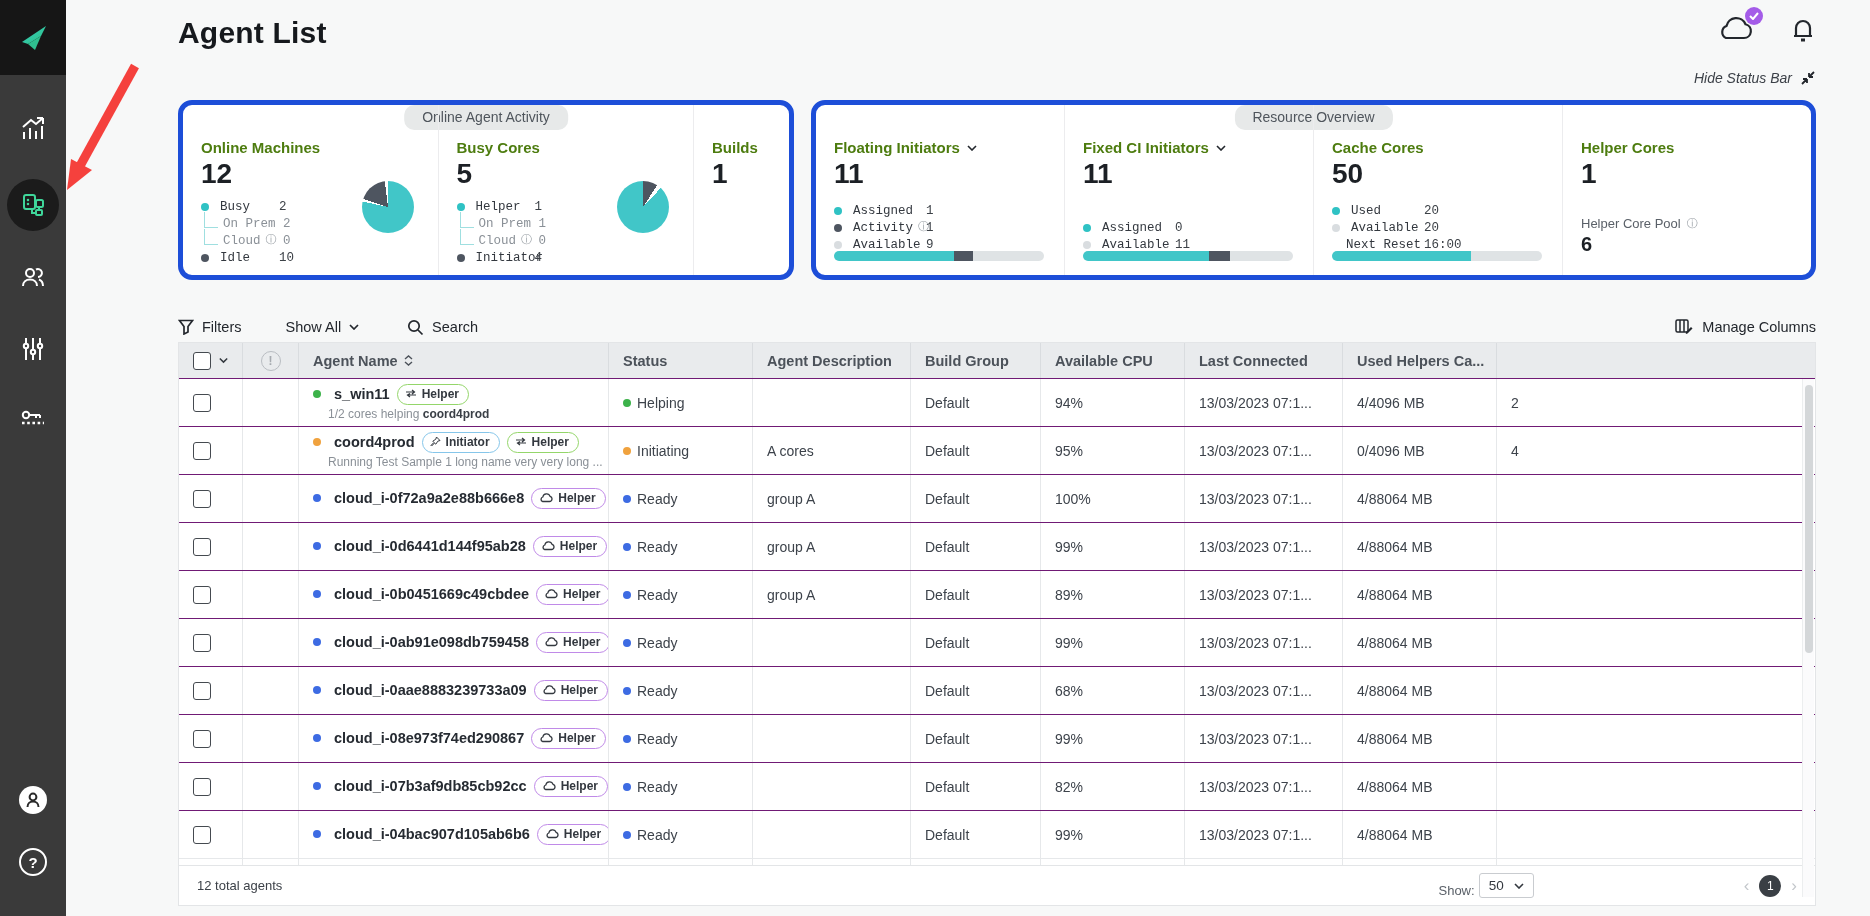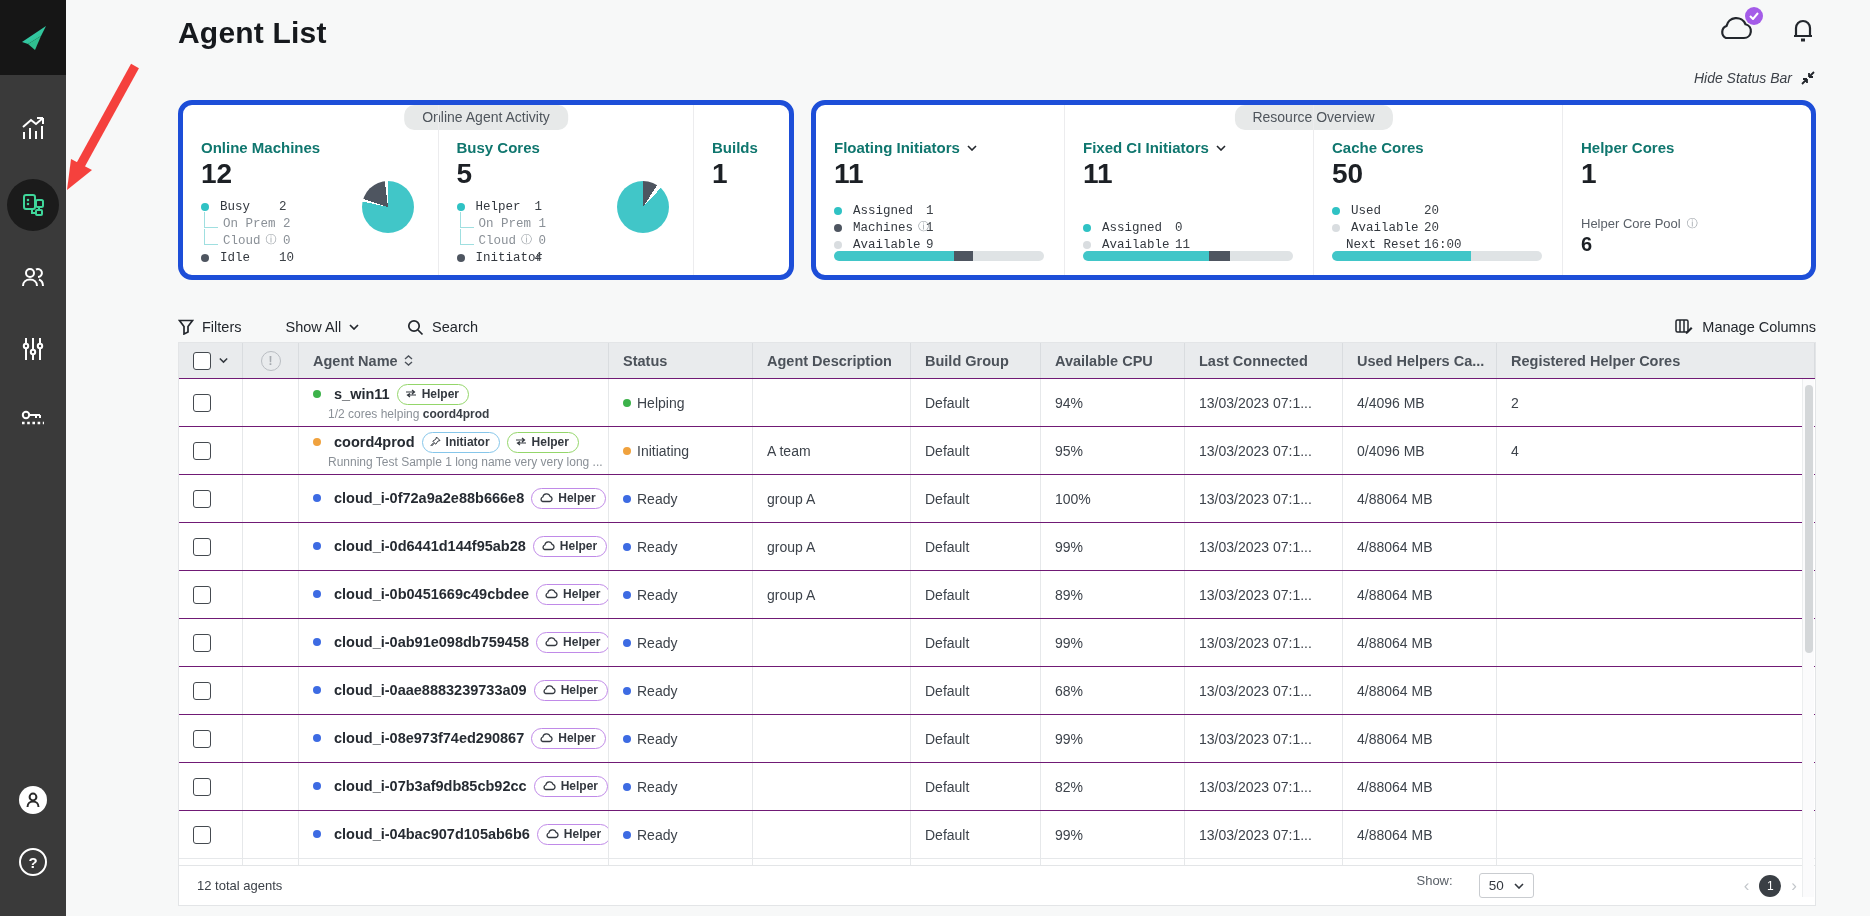--- a/index.html
+++ b/index.html
@@ -29,21 +29,21 @@
 
   
   .panels { display:flex; gap:17px; height:180px; }
   .panel { position:relative; background:#fff; border:5px solid #1d4ed8; border-radius:14px; display:flex; }
   .panel-activity { width:616px; }
   .panel-resource { flex:1; }
   .panel-tab { position:absolute; top:0; left:50%; transform:translateX(-50%); background:#e7e9e9; color:#4f555c; font-size:14px; padding:4px 18px 5px; border-radius:0 0 10px 10px; border-radius:10px; white-space:nowrap; }
   .card { flex:1; padding:34px 20px 14px 18px; position:relative; }
   .card + .card { border-left:1px solid #ececee; }
   .card-title-row { display:flex; align-items:center; gap:7px; }
-  .card-title { font-size:15px; font-weight:700; color:#0f766e; }
+  .card-title { font-size:15px; font-weight:700; color:#4d7c0f; }
   .card-value { font-size:28px; font-weight:700; color:#1c2025; margin-top:2px; line-height:1.15; }
   .legend { margin-top:8px; font-size:12.5px; color:#23272d;font-family:Liberation Mono, monospace; }
   .legend-row { display:flex; align-items:center; height:17px; position:relative; }
   .legend-label { width:78px; display:flex; align-items:center; gap:5px; color:#33383f; }
   .legend-row.sub .legend-label { color:#8a9097; }
   .legend-val { color:#3c4147; }
   .legend-row.sub .legend-val { color:#8a9097; }
   .dot { width:8px; height:8px; border-radius:50%; flex:0 0 auto; margin-right:6px; }
   .dot-teal { background:#2fc2c4; }
   .dot-dark { background:#4e5560; }
@@ -101,21 +101,21 @@
   .checkbox { width:18px; height:18px; border:1.6px solid #454a50; border-radius:3px; background:#fff; flex:0 0 auto; cursor:pointer; }
   .alert-circ { width:20px; height:20px; border:1.5px solid #b9bdc2; border-radius:50%; color:#a7abb0; font-size:12px; font-weight:700; display:flex; align-items:center; justify-content:center; }
   .sort-icon { display:flex; flex-direction:column; gap:1px; margin-left:6px; }
   .partial-row { height:7px; border-top:1px solid #e6e8ea; overflow:hidden; }
   .partial-row .tcell { height:7px; }
   .vscroll { position:absolute; right:1px; top:37px; width:12px; height:518px; background:#fbfbfc; border-left:1px solid #eceeef; }
   .vscroll-thumb { position:absolute; left:2px; top:6px; width:8px; height:268px; background:#d4d7d9; border-radius:4px; }
 
   
   .tfooter { display:flex; align-items:center; height:40px; background:#fff; border-top:1px solid #e3e5e7; padding:0 18px; font-size:13px; color:#3c4148; }
-  .show-group { margin-left:auto; display:flex; align-items:flex-start; gap:26px; color:#5a6068; }
+  .show-group { margin-left:auto; display:flex; align-items:flex-end; gap:4px; color:#5a6068; }
   .page-select { display:flex; align-items:center; gap:10px; border:1px solid #c9ccd0; border-radius:3px; padding:4px 9px; font-size:13.5px; color:#33383f; cursor:pointer; background:#fff; }
   .pagination { display:flex; align-items:center; gap:10px; margin-left:210px; }
   .pg-chev { color:#c3c7cb; font-size:17px; cursor:pointer; line-height:1; }
   .pg-num { width:22px; height:22px; border-radius:50%; background:#3a3f45; color:#fff; font-size:12px; display:flex; align-items:center; justify-content:center; cursor:pointer; }
 </style>
 </head>
 <body>
 
 <div class="sidebar">
   <div class="logo-block">
@@ -321,21 +321,21 @@
           <div class="legend-row">
               <span class="legend-label" style="width:92px">
                 <span class="dot dot-teal"></span>
                 <span>Assigned</span>
               </span>
               <span class="legend-val">1</span>
             </div>
           <div class="legend-row">
               <span class="legend-label" style="width:92px">
                 <span class="dot dot-dark"></span>
-                <span>Machines</span>
+                <span>Activity</span>
                 <span class="info-icon">ⓘ</span>
               </span>
               <span class="legend-val">1</span>
             </div>
           <div class="legend-row">
               <span class="legend-label" style="width:92px">
                 <span class="dot dot-light"></span>
                 <span>Available</span>
               </span>
               <span class="legend-val">9</span>
@@ -472,23 +472,20 @@
         </div>
       <div class="tcell col-cpu">
           <span>Available CPU</span>
         </div>
       <div class="tcell col-last">
           <span>Last Connected</span>
         </div>
       <div class="tcell col-used">
           <span>Used Helpers Ca...</span>
         </div>
-      <div class="tcell col-reg">
-          <span>Registered Helper Cores</span>
-        </div>
     </div>
 
     <div class="trow tbody-row">
       <div class="tcell col-cb">
           <span class="checkbox"></span>
         </div>
       <div class="tcell col-alert"></div>
       <div class="tcell col-name name-cell">
         <span class="name-line">
             <span class="dot dot-green"></span>
@@ -548,21 +545,21 @@
               <span>Helper</span>
             </span>
         </span>
         <span class="subtext">Running Test Sample 1 long name very very long ...</span>
       </div>
       <div class="tcell col-status">
           <span class="dot dot-orange"></span>
           <span>Initiating</span>
         </div>
       <div class="tcell col-desc">
-          <span>A team</span>
+          <span>A cores</span>
         </div>
       <div class="tcell col-build">
           <span>Default</span>
         </div>
       <div class="tcell col-cpu">
           <span>95%</span>
         </div>
       <div class="tcell col-last">
           <span>13/03/2023 07:1...</span>
         </div>

